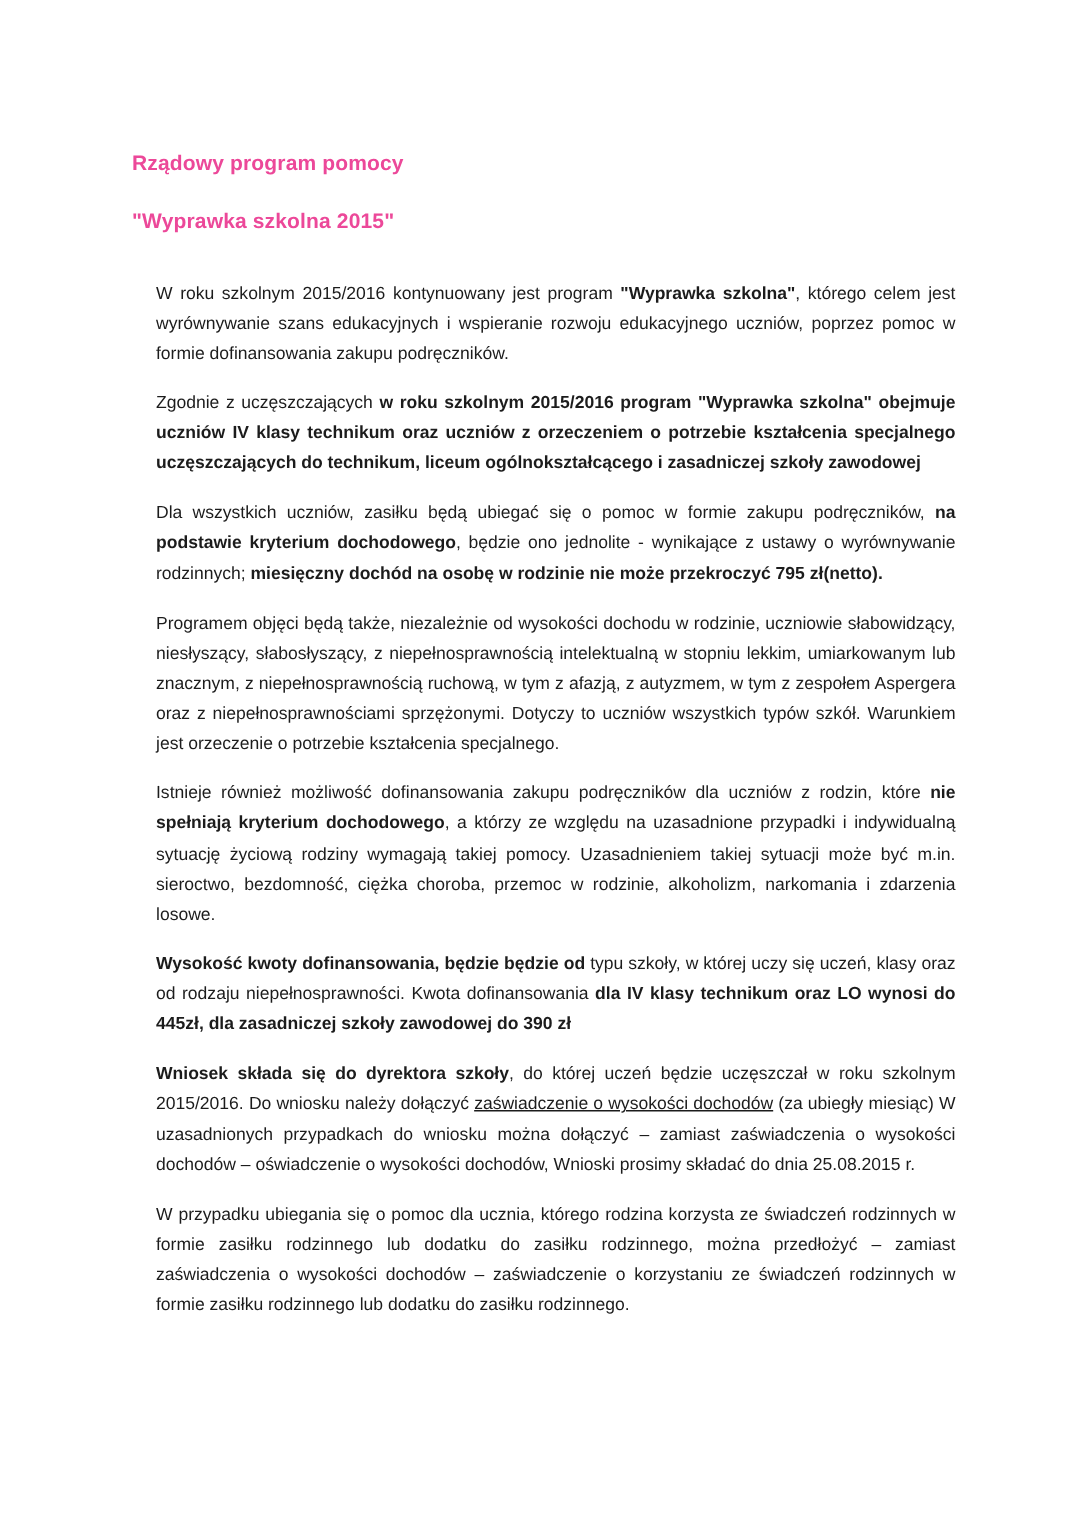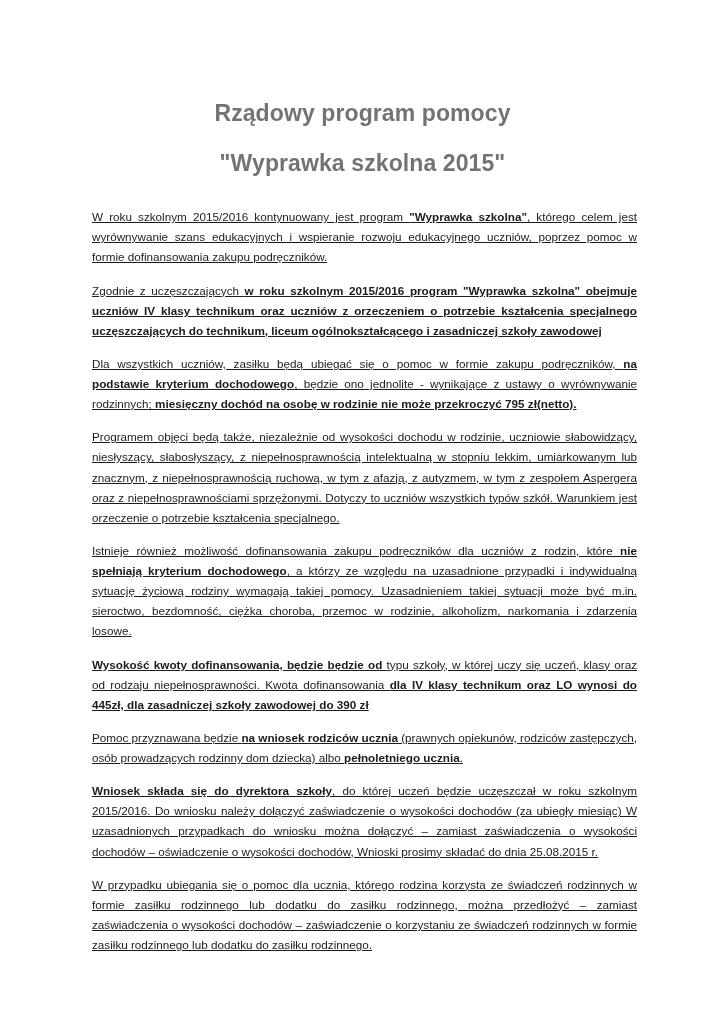--- a/index.html
+++ b/index.html
@@ -15,42 +15,40 @@
     overflow: hidden;
   }
   .page {
     width: 725px;
     height: 1024px;
     box-sizing: border-box;
     padding: 100px 88px 40px 88px;
     background: #ffffff;
   }
   .doc-title {
-    text-align: center;
-    color: #737373;
+    color: #ec4899;
     font-weight: bold;
-    font-size: 23px;
+    font-size: 14px;
     line-height: 1.2;
     margin: 0 0 4px 0;
     letter-spacing: 0.1px;
   }
   .doc-title.second {
     margin-top: 22px;
     margin-bottom: 0;
   }
   .body-block {
     margin-top: 30px;
   }
   p.para {
-    margin: 0 0 13px 4px;
+    margin: 0 0 13px 16px;
     font-size: 11.7px;
     line-height: 1.72;
     text-align: justify;
     color: #1c1c1c;
-    text-decoration: underline;
   }
   p.para:last-child {
     margin-bottom: 0;
   }
   .b {
     font-weight: bold;
   }
   .u {
     text-decoration: underline;
   }
@@ -63,18 +61,17 @@
   <h1 class="doc-title">Rządowy program pomocy</h1>
   <h1 class="doc-title second">"Wyprawka szkolna 2015"</h1>
 
   <div class="body-block">
     <p class="para"><span>W roku szkolnym 2015/2016 kontynuowany jest program </span><span class="b">"Wyprawka szkolna"</span><span>, którego celem jest wyrównywanie szans edukacyjnych i wspieranie rozwoju edukacyjnego uczniów, poprzez pomoc w formie dofinansowania zakupu podręczników.</span></p>
     <p class="para"><span>Zgodnie z uczęszczających </span><span class="b">w roku szkolnym 2015/2016 program "Wyprawka szkolna" obejmuje uczniów IV klasy technikum oraz uczniów z orzeczeniem o potrzebie kształcenia specjalnego uczęszczających do technikum, liceum ogólnokształcącego  i zasadniczej szkoły zawodowej</span></p>
     <p class="para"><span>Dla wszystkich uczniów, zasiłku będą ubiegać się o pomoc w formie zakupu podręczników, </span><span class="b">na podstawie kryterium dochodowego</span><span>, będzie ono jednolite - wynikające z ustawy o wyrównywanie rodzinnych; </span><span class="b">miesięczny dochód na osobę w rodzinie nie może przekroczyć 795 zł(netto).</span></p>
     <p class="para"><span>Programem objęci będą także, niezależnie od wysokości dochodu w rodzinie, uczniowie słabowidzący, niesłyszący, słabosłyszący, z niepełnosprawnością intelektualną w stopniu lekkim, umiarkowanym lub znacznym, z niepełnosprawnością ruchową, w tym z afazją, z autyzmem, w tym z zespołem Aspergera oraz z niepełnosprawnościami sprzężonymi. Dotyczy to uczniów wszystkich typów szkół. Warunkiem jest orzeczenie o potrzebie kształcenia specjalnego.</span></p>
     <p class="para"><span>Istnieje również możliwość dofinansowania zakupu podręczników dla uczniów z rodzin, które </span><span class="b">nie spełniają kryterium dochodowego</span><span>, a którzy ze względu na uzasadnione przypadki i indywidualną sytuację życiową rodziny wymagają takiej pomocy. Uzasadnieniem takiej sytuacji może być m.in. sieroctwo, bezdomność, ciężka choroba, przemoc w rodzinie, alkoholizm, narkomania i zdarzenia losowe.</span></p>
     <p class="para"><span class="b">Wysokość kwoty dofinansowania, będzie będzie od </span><span>typu szkoły, w której uczy się uczeń, klasy oraz od rodzaju niepełnosprawności. Kwota dofinansowania </span><span class="b">dla IV klasy technikum oraz LO wynosi do 445zł, dla zasadniczej szkoły zawodowej  do 390 zł</span></p>
-    <p class="para"><span>Pomoc  przyznawana  będzie  </span><span class="b">na  wniosek  rodziców  ucznia</span><span> (prawnych  opiekunów,  rodziców zastępczych, osób prowadzących rodzinny dom dziecka) albo </span><span class="b">pełnoletniego ucznia</span><span>.</span></p>
     <p class="para"><span class="b">Wniosek składa się do dyrektora szkoły</span><span>, do której uczeń będzie uczęszczał w roku szkolnym 2015/2016. Do wniosku należy dołączyć </span><span class="u">zaświadczenie o wysokości dochodów</span><span> (za ubiegły miesiąc) W uzasadnionych przypadkach do wniosku można dołączyć – zamiast zaświadczenia o wysokości dochodów – oświadczenie o wysokości dochodów, Wnioski prosimy składać do dnia 25.08.2015 r.</span></p>
     <p class="para"><span>W przypadku ubiegania się o pomoc dla ucznia, którego rodzina korzysta ze świadczeń rodzinnych w formie zasiłku rodzinnego lub dodatku do zasiłku rodzinnego, można przedłożyć – zamiast zaświadczenia o wysokości dochodów – zaświadczenie o korzystaniu ze świadczeń rodzinnych w formie zasiłku rodzinnego lub dodatku do zasiłku rodzinnego.</span></p>
   </div>
 
 </div>
 
 </body></html>

